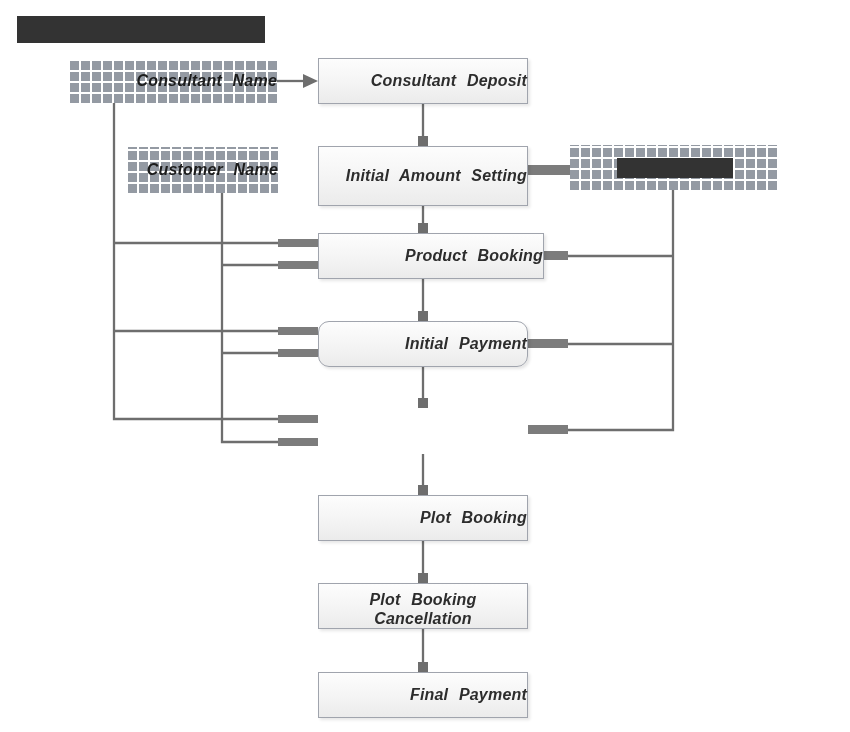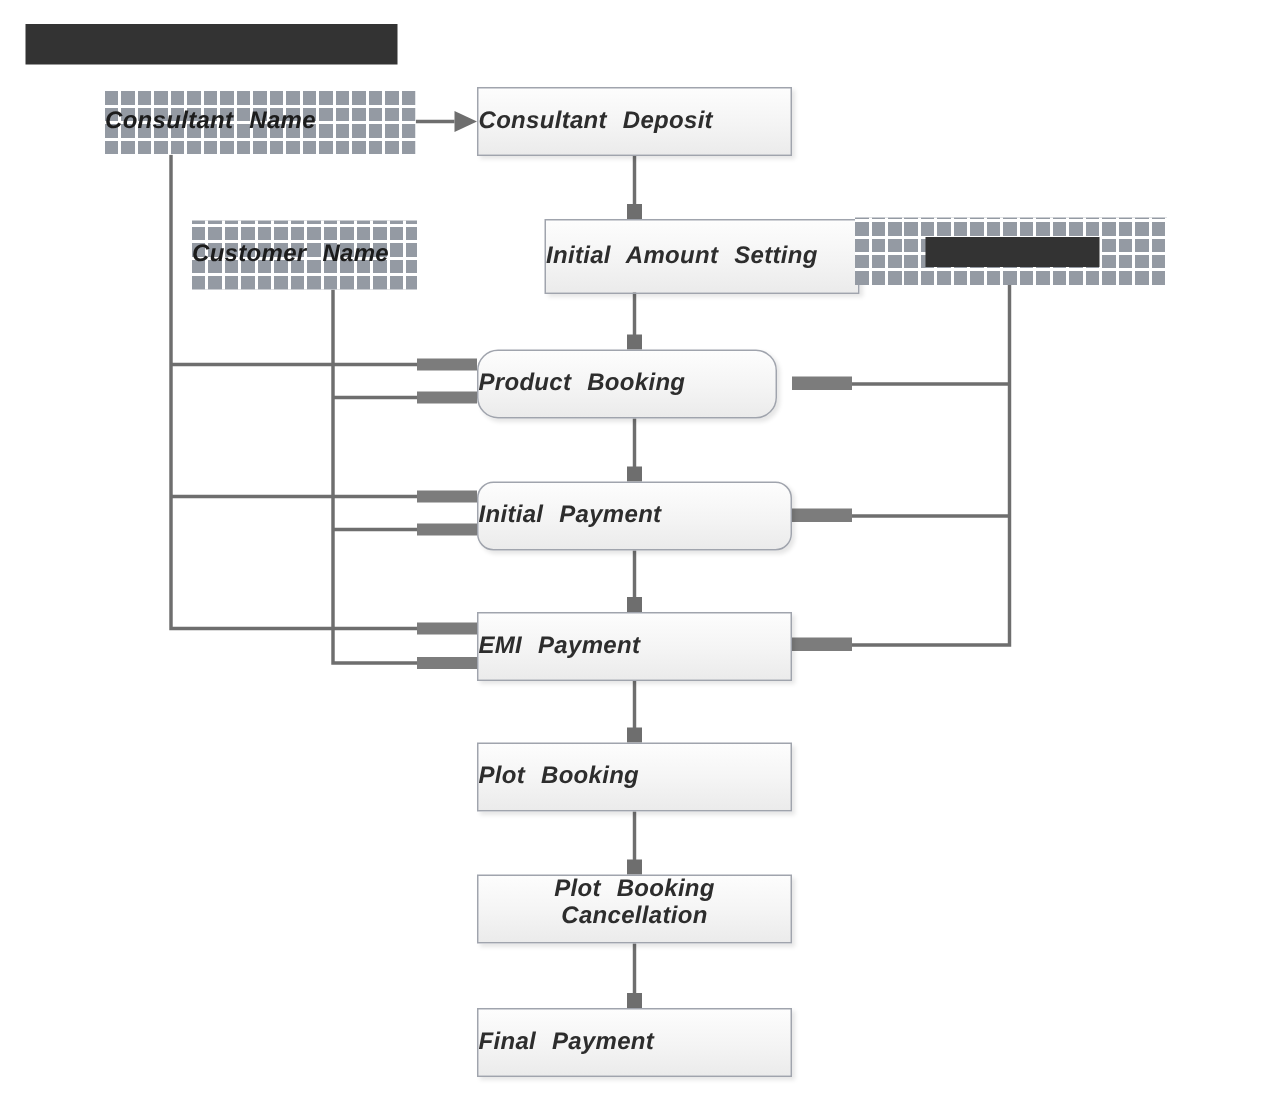--- a/index.html
+++ b/index.html
@@ -12,21 +12,21 @@
     --redacted-dark:#333333;
     --text:#2d2d2d;
   }
   html,body{margin:0;padding:0;background:#ffffff;}
   #stage{
     position:relative;width:850px;height:732px;background:#ffffff;overflow:hidden;
     font-family:"Liberation Sans", sans-serif;
   }
   .layer{position:absolute;top:0;left:0;pointer-events:none;}
   .node{
-    position:absolute;display:flex;align-items:center;justify-content:flex-start;
+    position:absolute;display:flex;align-items:center;justify-content:flex-end;
     text-align:center;font-style:italic;font-weight:bold;font-size:16px;
     color:var(--text);word-spacing:6px;letter-spacing:.2px;line-height:1.15;
     box-sizing:border-box;
   }
   .process{
     background:linear-gradient(180deg,var(--node-bg-top) 0%, #f4f4f4 55%, var(--node-bg-bottom) 100%);
     border:1px solid var(--node-border);
     box-shadow:2px 2px 3px rgba(0,0,0,0.10);
   }
   .hatch{
@@ -110,39 +110,36 @@
   </div>
 
   <div class="node hatch" style="left:128px;top:147px;width:150px;height:46px;">
     <span>Customer Name</span>
   </div>
 
   <div class="node process" style="left:318px;top:58px;width:210px;height:46px;">
     <span>Consultant Deposit</span>
   </div>
 
-  <div class="node process" style="left:318px;top:146px;width:210px;height:50px;margin-left:45px;">
+  <div class="node process" style="left:318px;top:146px;width:210px;height:60px;">
     <span>Initial Amount Setting</span>
   </div>
 
   <div class="node hatch" style="left:570px;top:145px;width:208px;height:45px;">
     <span class="redacted" style="left:47px;top:13px;width:116px;height:20px;"></span>
   </div>
 
-  <div class="node process" style="left:318px;top:233px;width:200px;height:46px;border-radius:14px;">
+  <div class="node process" style="left:318px;top:233px;width:226px;height:46px;">
     <span>Product Booking</span>
   </div>
 
   <div class="node process" style="left:318px;top:321px;width:210px;height:46px;border-radius:11px;">
     <span>Initial Payment</span>
   </div>
 
-  <div class="node process" style="left:318px;top:408px;width:210px;height:46px;">
-    <span>EMI Payment</span>
-  </div>
 
   <div class="node process" style="left:318px;top:495px;width:210px;height:46px;">
     <span>Plot Booking</span>
   </div>
 
   <div class="node process" style="left:318px;top:583px;width:210px;height:46px;flex-direction:column;">
     <span>Plot Booking</span>
     <span>Cancellation</span>
   </div>
 

